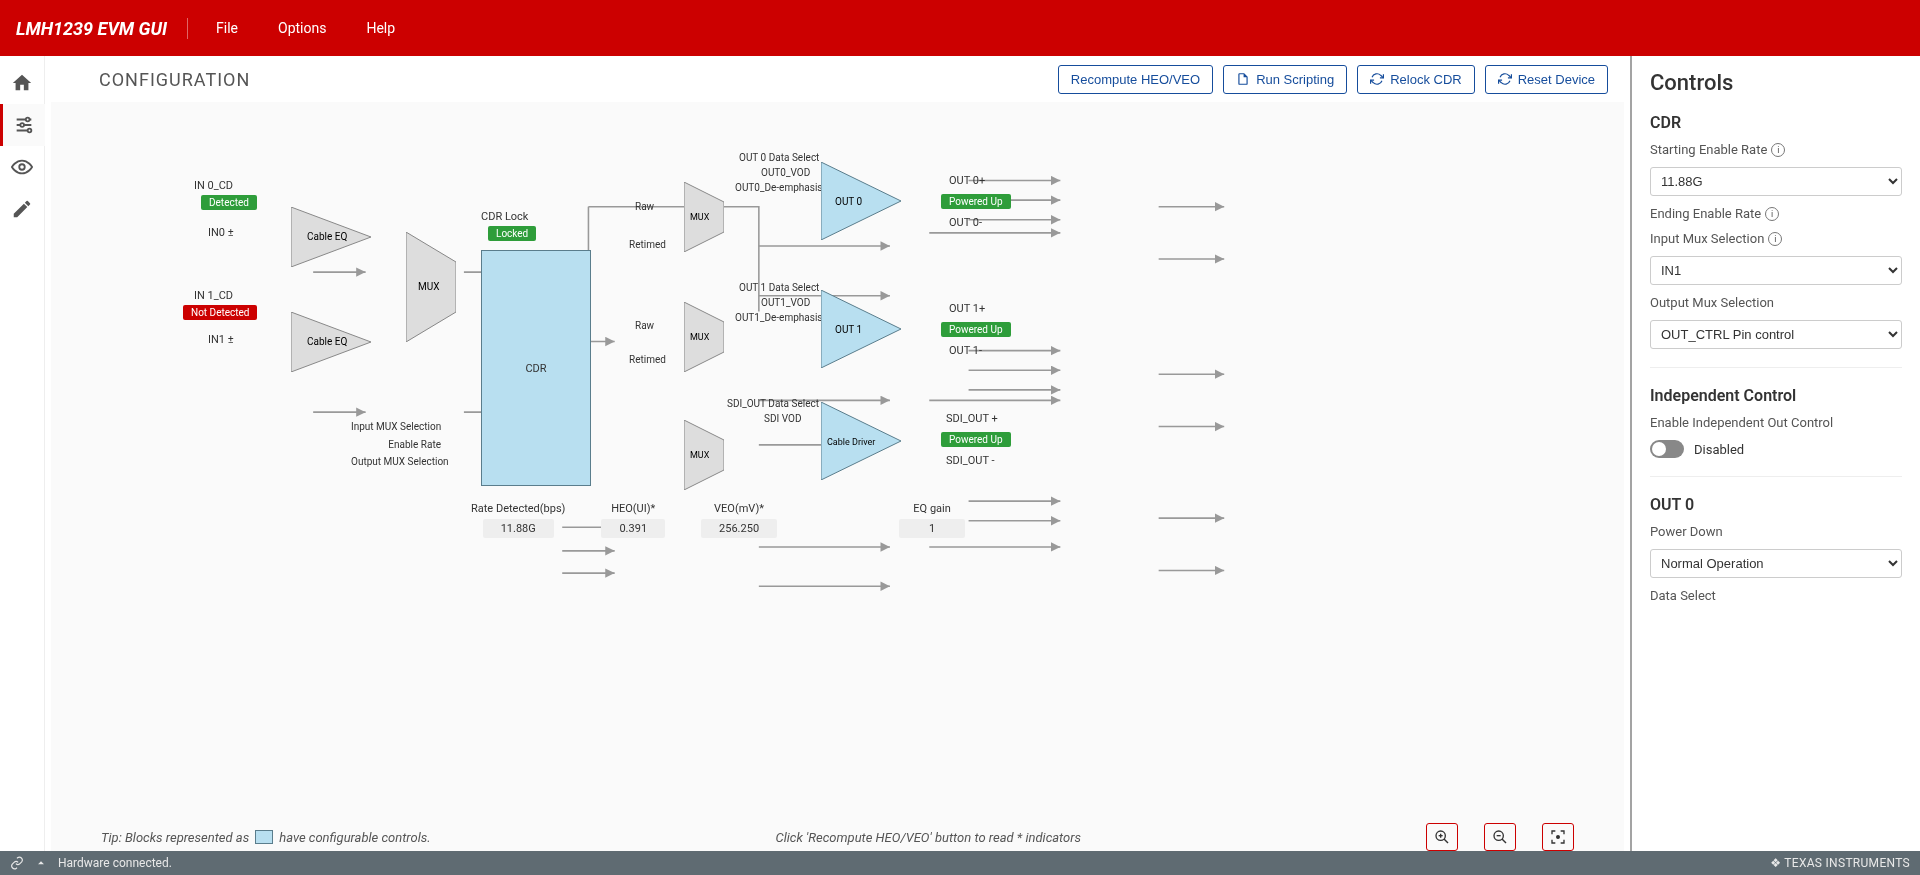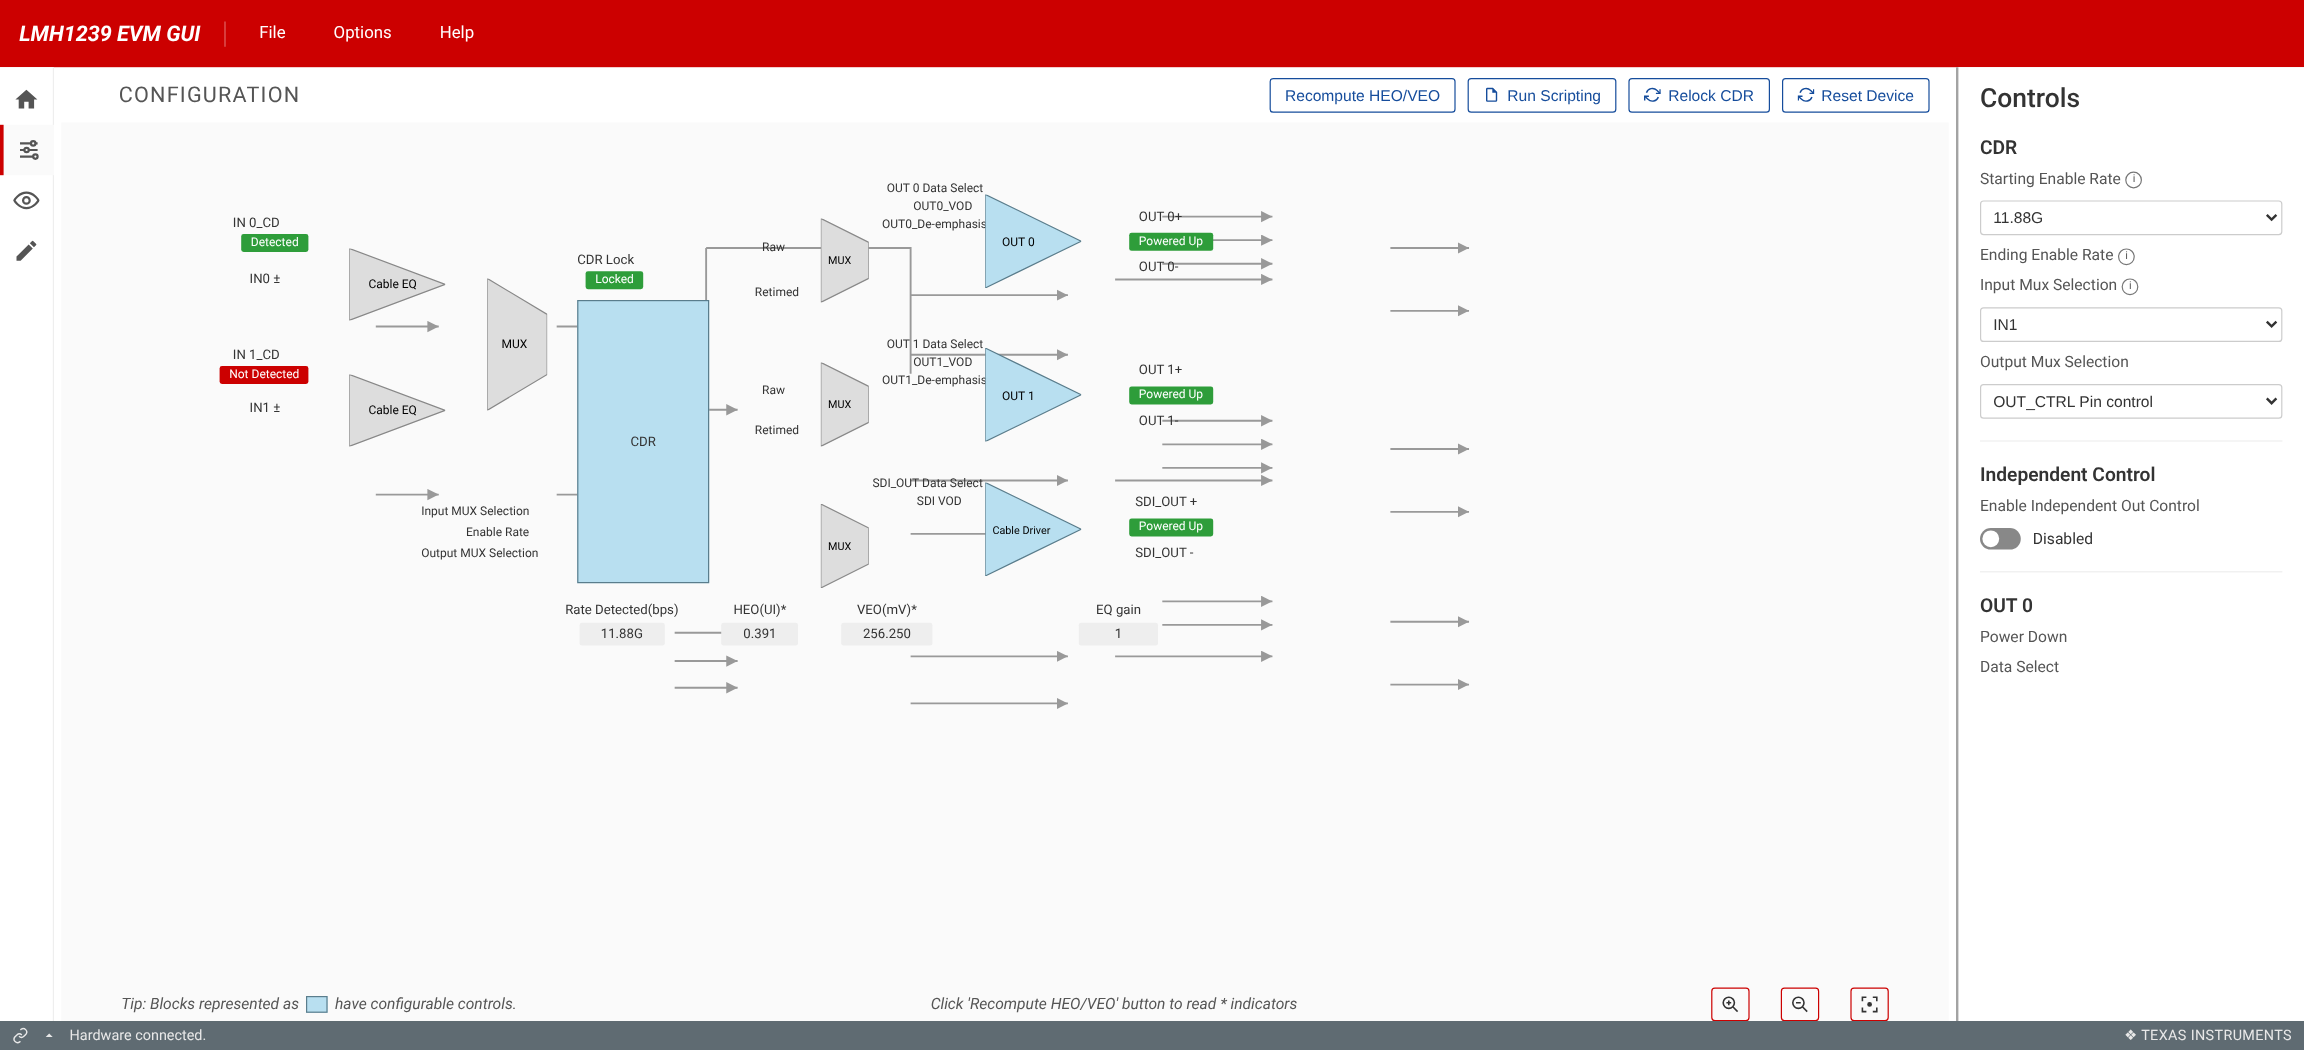--- a/index.html
+++ b/index.html
@@ -361,20 +361,21 @@
       <div class="field-label">Enable Independent Out Control</div>
       <div class="switch-row">
         <div class="switch"></div>
         <span>Disabled</span>
       </div>
     </div>
 
     <div class="card" style="border-bottom:none;">
       <h3>OUT 0</h3>
       <div class="field-label">Power Down</div>
+      <select class="sel"><option>Normal Operation</option></select>
       <div class="field-label">Data Select</div>
     </div>
   </div>
 
 </div>
 
 <div class="footer">
   <div class="left">
     <svg viewBox="0 0 24 24" fill="none" stroke="currentColor" stroke-width="2">
         <path d="M10 13a5 5 0 0 0 7 0l3-3a5 5 0 0 0-7-7l-1 1"></path>

